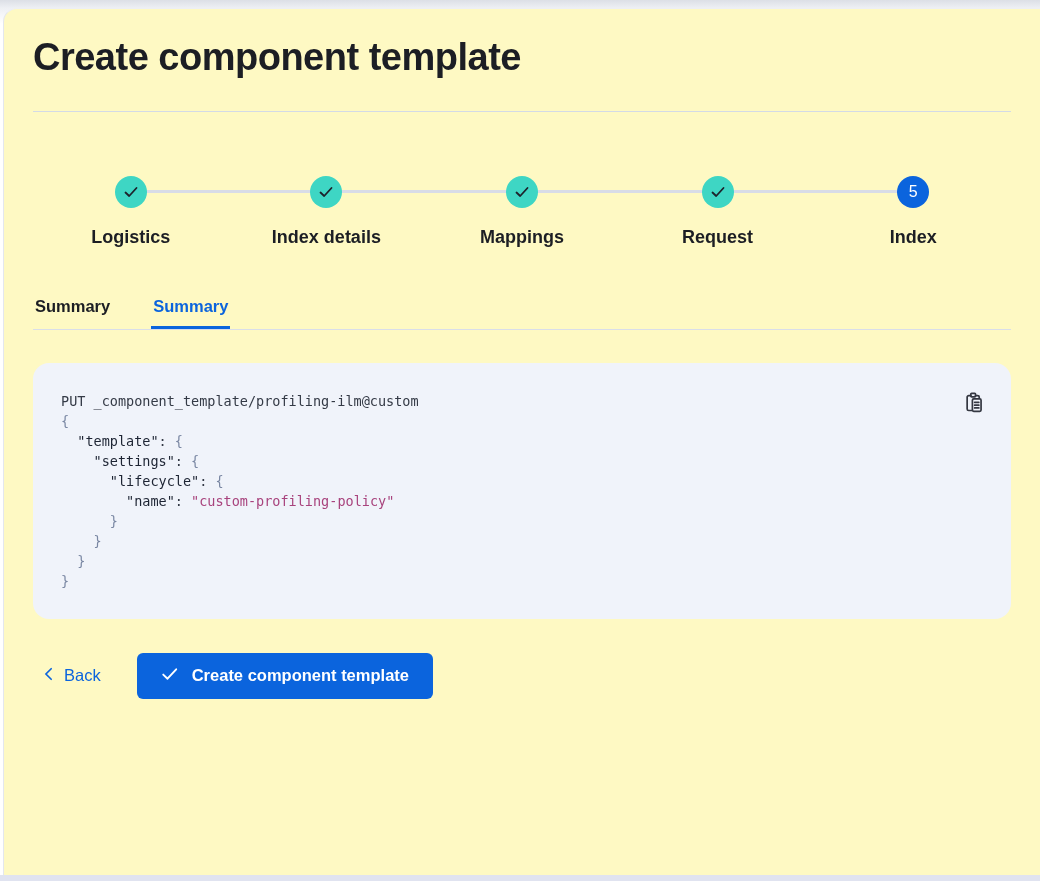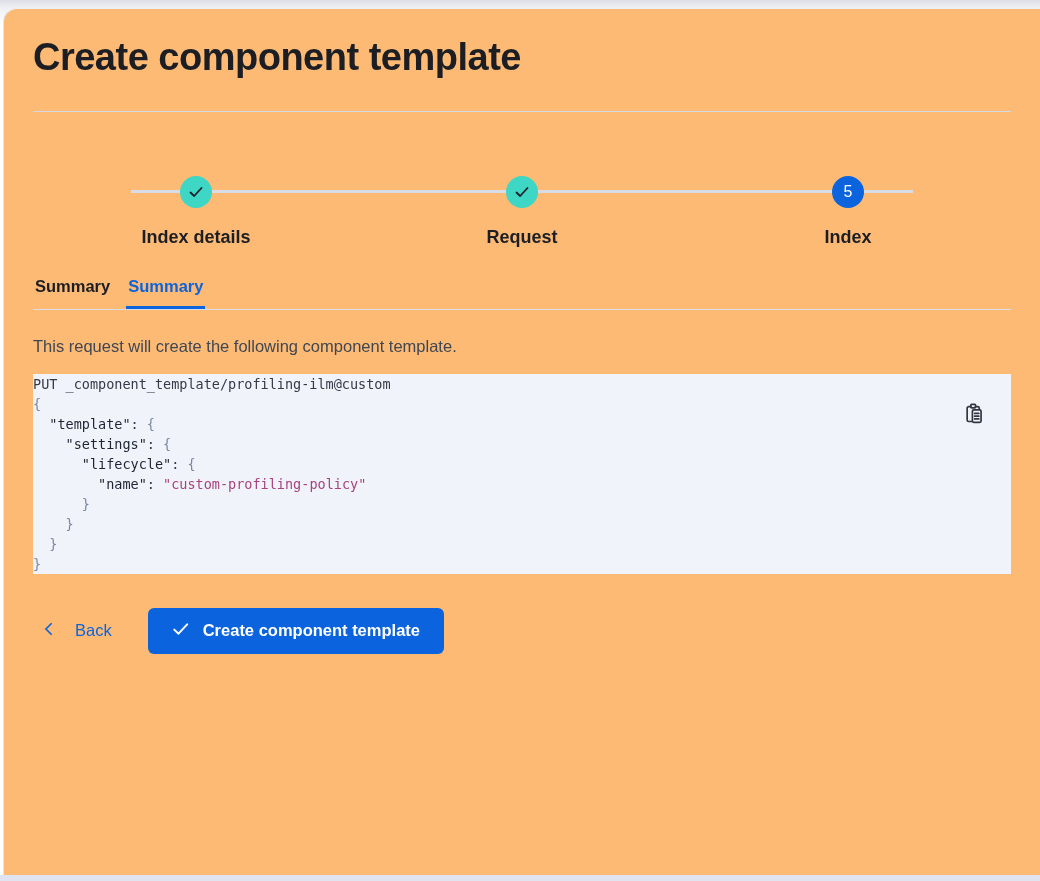--- a/index.html
+++ b/index.html
@@ -6,21 +6,21 @@
   html, body { width: 1040px; height: 881px; overflow: hidden; }
   body {
     font-family: "Liberation Sans", "DejaVu Sans", sans-serif;
     background: linear-gradient(180deg, #dcdfe6 0px, #eef0f4 8px, #ffffff 24px);
     position: relative;
     color: var(--text-dark, #1c1e24);
   }
   .panel {
     position: absolute;
     left: 3px; top: 8px; right: 0; bottom: 0;
-    background: #fdba74;
+    background: #fef9c3;
     border-top-left-radius: 14px;
     border-left: 1px solid #e4e7ee;
     border-top: 1px solid #edeff4;
     padding: 0 29px;
   }
   h1.page-title {
     margin-top: 26px;
     font-size: 38px;
     font-weight: 700;
     letter-spacing: -0.5px;
@@ -79,23 +79,23 @@
   
   h2.review-heading {
     margin-top: 52px;
     font-size: 29px;
     font-weight: 700;
     letter-spacing: -0.3px;
     line-height: 1.25;
     color: var(--text-dark);
   }
   .tabs {
-    margin-top: 28px;
-    display: flex;
-    gap: 14px;
+    margin-top: 48px;
+    display: flex;
+    gap: 39px;
     border-bottom: 1px solid #d9dee9;
   }
   .tab {
     padding: 0 2px 13px;
     font-size: 16.5px;
     font-weight: 700;
     line-height: 20px;
     color: var(--text-dark);
     cursor: pointer;
   }
@@ -104,24 +104,25 @@
     box-shadow: inset 0 -3px 0 var(--primary-blue, #0b64dd);
   }
   p.desc {
     margin-top: 24px;
     font-size: 16.5px;
     line-height: 24px;
     color: #3e4753;
   }
   
   .codeblock {
-    margin-top: 16px;
+    margin-top: 33px;
     position: relative;
     background: var(--code-background, #f0f3fa);
-    border-radius: 0;
+    border-radius: 16px;
+    padding: 28px;
   }
   .codeblock pre {
     font-family: "DejaVu Sans Mono", "Liberation Mono", monospace;
     font-size: 13.5px;
     line-height: 20px;
     color: #343a46;
     white-space: pre;
   }
   .tok-plain  { color: #343a46; }
   .tok-key    { color: #1d2433; }
@@ -138,21 +139,21 @@
   }
   
   .footer {
     margin-top: 34px;
     display: flex;
     align-items: center;
   }
   .back-link {
     display: inline-flex;
     align-items: center;
-    gap: 19px;
+    gap: 8px;
     margin-left: 9px;
     color: var(--primary-blue, #0b64dd);
     font-size: 16.5px;
     font-weight: 500;
     text-decoration: none;
     cursor: pointer;
   }
   .submit-btn {
     margin-left: 36px;
     display: inline-flex;
@@ -180,27 +181,43 @@
 </head>
 <body>
 
 <div class="panel">
 
   <h1 class="page-title">Create component template</h1>
   <hr class="title-rule">
 
   <div class="steps" id="steps">
     <div class="steps-line"></div>
+  <div class="step">
+        <div class="step-circle complete">
+          <svg width="16" height="14" viewBox="0 0 16 14" fill="none" stroke="#1d222b" stroke-width="1.8" stroke-linecap="round" stroke-linejoin="round">
+            <path d="M2.5 7.5 L6.2 11 L13.5 3"></path>
+          </svg>
+        </div>
+        <div class="step-label">Logistics</div>
+      </div>
       <div class="step">
         <div class="step-circle complete">
           <svg width="16" height="14" viewBox="0 0 16 14" fill="none" stroke="#1d222b" stroke-width="1.8" stroke-linecap="round" stroke-linejoin="round">
             <path d="M2.5 7.5 L6.2 11 L13.5 3"></path>
           </svg>
         </div>
         <div class="step-label">Index details</div>
+      </div>
+      <div class="step">
+        <div class="step-circle complete">
+          <svg width="16" height="14" viewBox="0 0 16 14" fill="none" stroke="#1d222b" stroke-width="1.8" stroke-linecap="round" stroke-linejoin="round">
+            <path d="M2.5 7.5 L6.2 11 L13.5 3"></path>
+          </svg>
+        </div>
+        <div class="step-label">Mappings</div>
       </div>
       <div class="step">
         <div class="step-circle complete">
           <svg width="16" height="14" viewBox="0 0 16 14" fill="none" stroke="#1d222b" stroke-width="1.8" stroke-linecap="round" stroke-linejoin="round">
             <path d="M2.5 7.5 L6.2 11 L13.5 3"></path>
           </svg>
         </div>
         <div class="step-label">Request</div>
       </div>
       <div class="step">
@@ -208,21 +225,20 @@
         <div class="step-label">Index</div>
       </div>
     </div>
 
 
   <div class="tabs">
     <div class="tab">Summary</div>
     <div class="tab active">Summary</div>
   </div>
 
-  <p class="desc">This request will create the following component template.</p>
 
   <div class="codeblock">
     <pre id="code"><div class="code-line"><span class="tok-plain">PUT _component_template/profiling-ilm@custom</span></div><div class="code-line"><span class="tok-punct">{</span></div><div class="code-line"><span class="tok-plain">  </span><span class="tok-key">"template"</span><span class="tok-plain">: </span><span class="tok-punct">{</span></div><div class="code-line"><span class="tok-plain">    </span><span class="tok-key">"settings"</span><span class="tok-plain">: </span><span class="tok-punct">{</span></div><div class="code-line"><span class="tok-plain">      </span><span class="tok-key">"lifecycle"</span><span class="tok-plain">: </span><span class="tok-punct">{</span></div><div class="code-line"><span class="tok-plain">        </span><span class="tok-key">"name"</span><span class="tok-plain">: </span><span class="tok-string">"custom-profiling-policy"</span></div><div class="code-line"><span class="tok-punct">      }</span></div><div class="code-line"><span class="tok-punct">    }</span></div><div class="code-line"><span class="tok-punct">  }</span></div><div class="code-line"><span class="tok-punct">}</span></div></pre>
     <button class="copy-btn">
       <span>
         <svg width="21" height="23" viewBox="0 0 16 17" fill="none" stroke="#343741" stroke-width="1.3" stroke-linecap="round" stroke-linejoin="round">
           <path d="M5.2 3.2 H3.6 a1.2 1.2 0 0 0 -1.2 1.2 V13.4 a1.2 1.2 0 0 0 1.2 1.2 H5.8"></path>
           <path d="M8.8 3.2 H10.4 a1.2 1.2 0 0 1 1.2 1.2 V5.2"></path>
           <rect x="5.2" y="1.6" width="3.6" height="2.6" rx="0.6"></rect>
           <rect x="6.4" y="5.8" width="6.6" height="9.4" rx="1"></rect>

